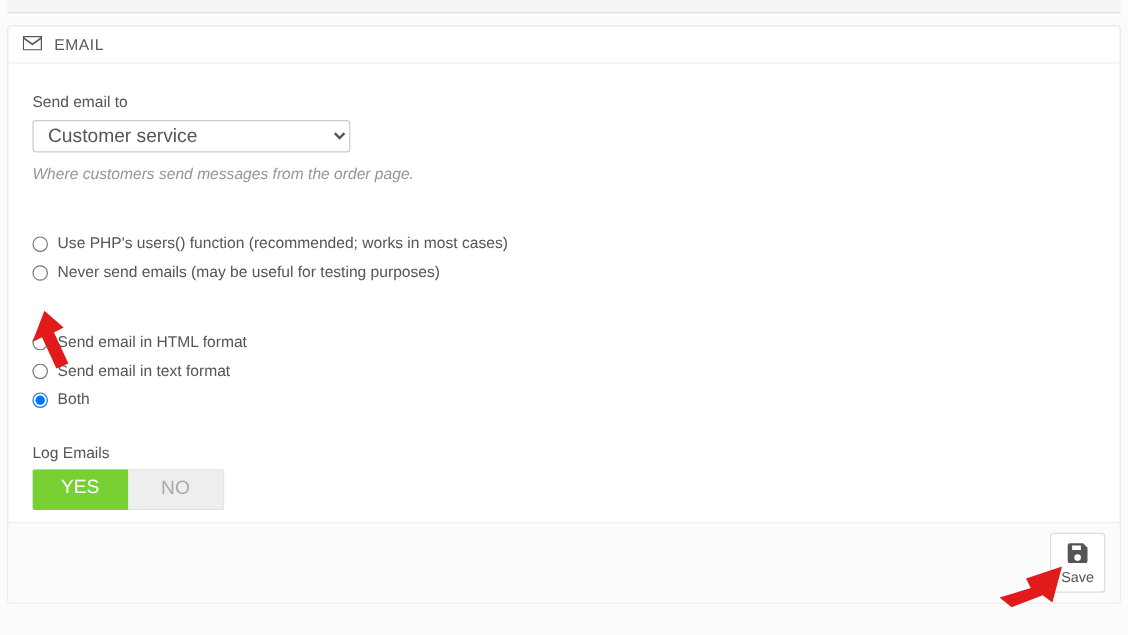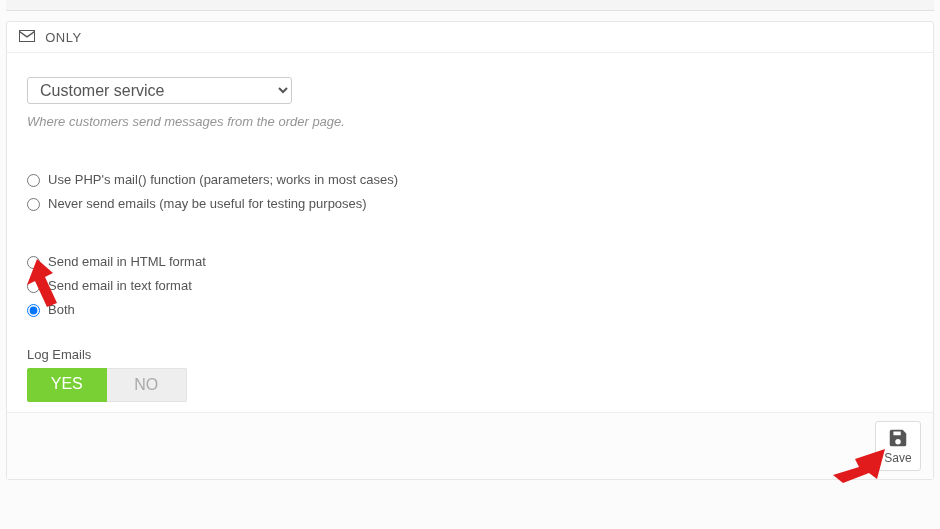--- a/index.html
+++ b/index.html
@@ -143,36 +143,37 @@
 
 <div class="top-bar"></div>
 
 <div class="panel">
   <div class="panel-header">
     <span class="icon">
       <svg width="16" height="12" viewBox="0 0 16 12">
         <path fill="#555" d="M0 0h16v12H0z M1.2 1.2l6.8 4.8 6.8-4.8V1H1.2v.2zM1 2.8V11h14V2.8L8 7.8 1 2.8z"></path>
       </svg>
     </span>
-    <span class="title">ONLY</span>
+    <span class="title">EMAIL</span>
   </div>
 
   <div class="panel-body">
 
+    <div class="form-label">Send email to</div>
     <div class="select-wrap">
       <select>
         <option>Customer service</option>
       </select>
     </div>
     <div class="help">Where customers send messages from the order page.</div>
 
     <div class="radio-group" id="mail-method-group">
         <div class="radio-row">
           <input type="radio" name="mailmethod" id="mailmethod_0" style="">
-          <label for="mailmethod_0">Use PHP's mail() function (parameters; works in most cases)</label>
+          <label for="mailmethod_0">Use PHP's users() function (recommended; works in most cases)</label>
         </div>
         <div class="radio-row">
           <input type="radio" name="mailmethod" id="mailmethod_2" style="">
           <label for="mailmethod_2">Never send emails (may be useful for testing purposes)</label>
         </div>
       </div>
 
     <div class="arrow" style="left:20px; top:206px;">
       <svg width="40" height="52" viewBox="0 0 40 52">
         <path d="M10 0 L26 14 L18 18 L30 44 L20 48 L8 22 L0 26 Z" fill="#e11b1b"></path>

